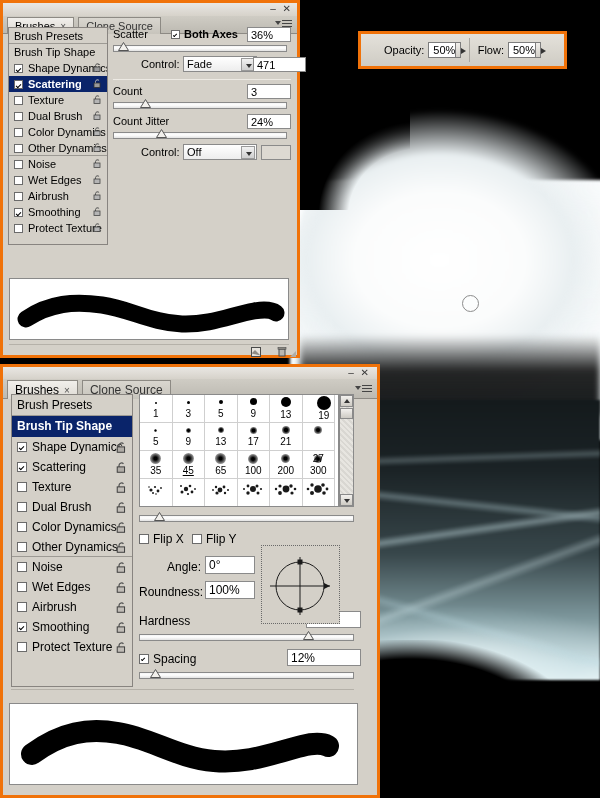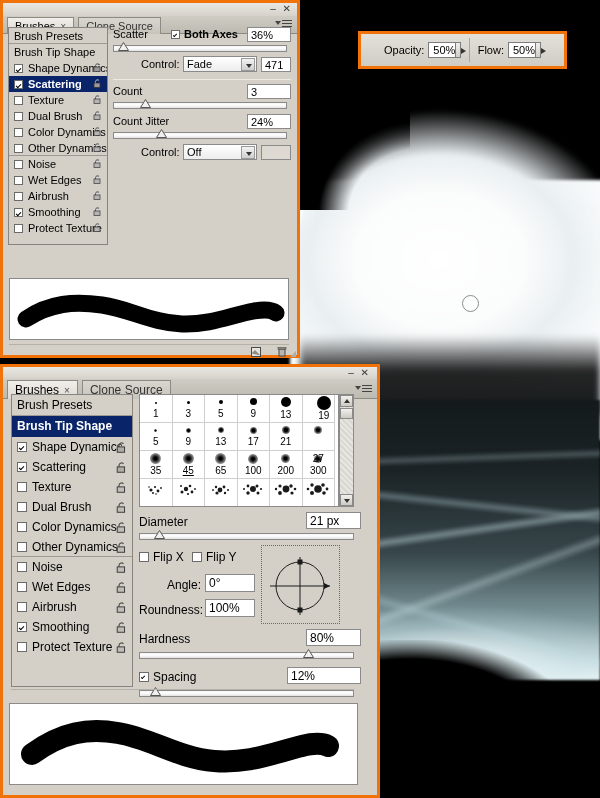--- a/index.html
+++ b/index.html
@@ -353,21 +353,21 @@
           </svg>
       </span>
     </div>
 
     <div style="position:relative;height:18px;margin-top:4px;">
       <span class="ctrl-label" style="position:absolute;left:28px;top:2px;">Control:</span>
       <span class="ps-select" style="position:absolute;left:70px;top:0;width:74px;">
         <span>Fade</span>
         <span class="dd"></span>
       </span>
-      <span class="ps-field" style="position:absolute;left:148px;top:1px;width:30px;">471</span>
+      <span class="ps-field" style="position:absolute;left:140px;top:1px;width:53px;">471</span>
     </div>
 
     <div class="hr-sep" style="margin:5px 0 4px 0;width:178px;"></div>
 
     <div style="position:relative;height:16px;">
       <span class="ctrl-label" style="position:absolute;left:0;top:1px;">Count</span>
       <span class="ps-field" style="position:absolute;right:0;top:0;width:44px;">3</span>
     </div>
     <div class="slider-track" style="margin-top:2px;width:174px;">
       <span class="slider-thumb" style="left:26px;">
@@ -719,24 +719,20 @@
   </div>
 
   <div class="tip-scroll" style="left:336px; top:27px; width:15px; height:113px; background:repeating-linear-gradient(45deg,#e7e5e0 0 2px,#d9d7d2 2px 4px); border:1px solid #8a8a8a;">
     <span class="sb-btn up" style="left:0;top:0;"></span>
     <span class="sb-thumb" style="left:0;top:13px;"></span>
     <span class="sb-btn down" style="left:0;bottom:0;"></span>
   </div>
 
   <div style="position:absolute;left:136px;top:145px;width:222px;">
 
-    <div style="position:relative;height:18px;">
-      <span class="ctrl-label" style="position:absolute;left:0;top:3px;font-size:12px;">Diameter</span>
-      <span class="ps-field" style="position:absolute;right:0;top:0;width:55px;height:17px;line-height:16px;font-size:12px;">21 px</span>
-    </div>
     <div class="slider-track" style="margin-top:3px;width:215px;">
       <span class="slider-thumb" style="left:14px;">
         <svg width="11" height="9" viewBox="0 0 11 9">
             <polygon points="5.5,0.5 10.5,8.5 0.5,8.5" fill="#f2f0ec" stroke="#555" stroke-width="1"></polygon>
           </svg>
       </span>
     </div>
 
     <div style="position:relative;height:18px;margin-top:8px;">
       <span style="position:absolute;left:0;top:2px;">

